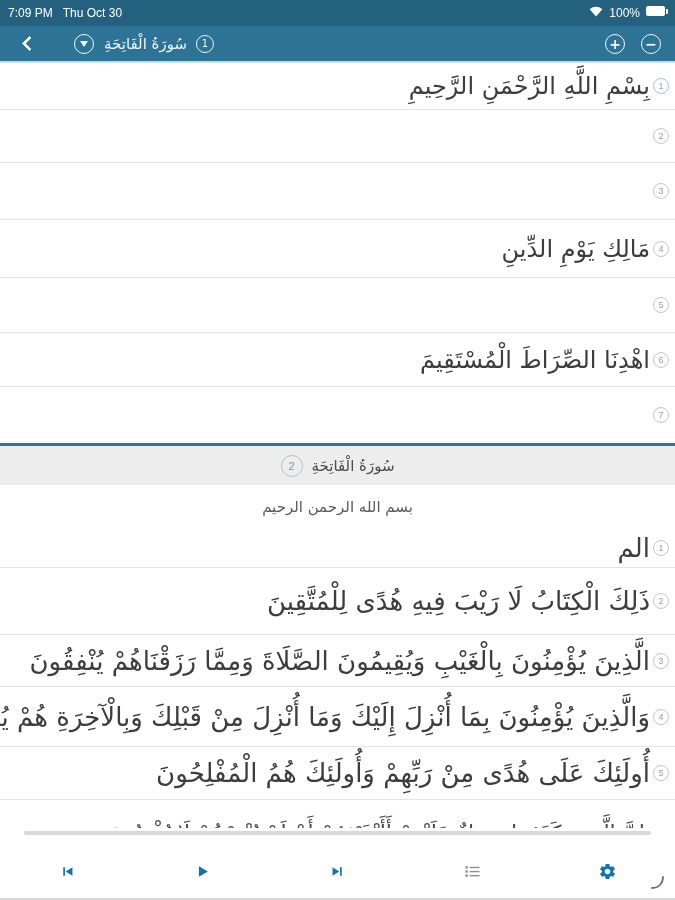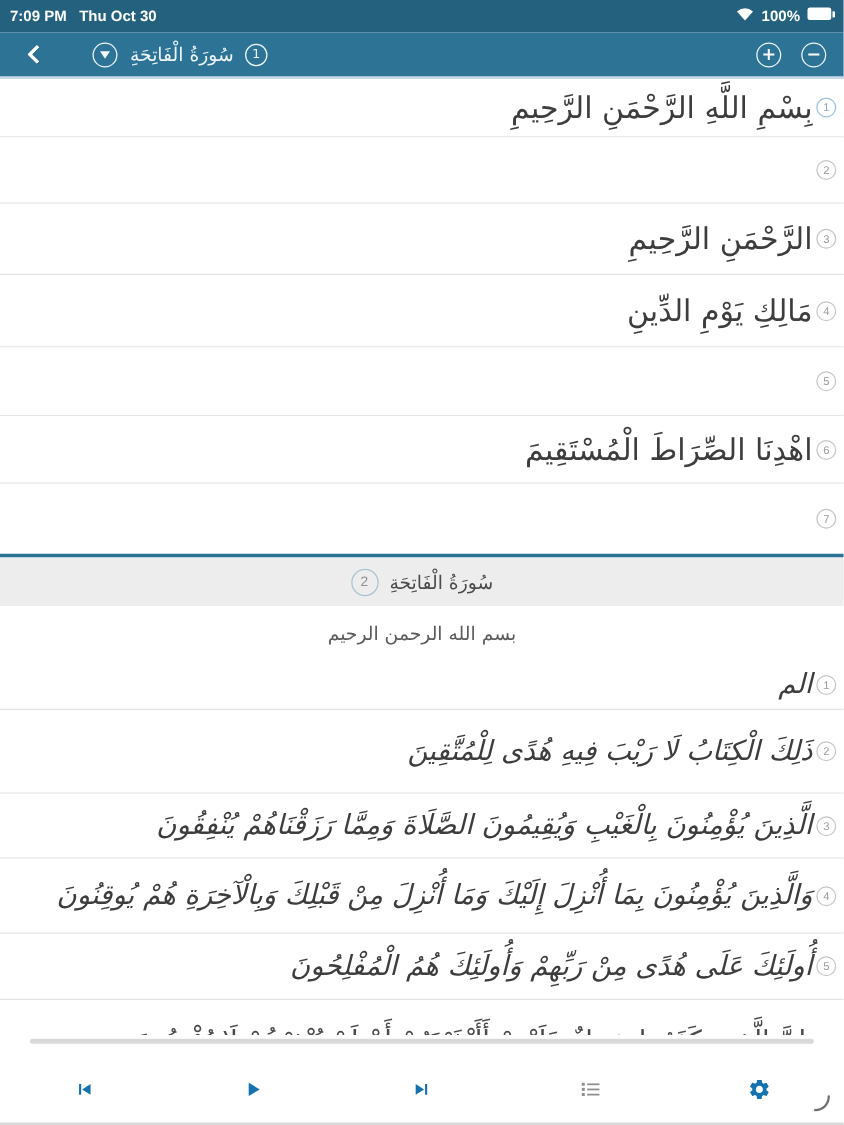--- a/index.html
+++ b/index.html
@@ -1,21 +1,21 @@
 <!DOCTYPE html>
 <html><head>
 <meta charset="utf-8">
 <style>
   * { margin:0; padding:0; box-sizing:border-box; }
   html,body { width:675px; height:900px; }
   body { font-family:"DejaVu Sans", sans-serif; background:#fff; }
   .screen { width:675px; height:900px; position:relative; overflow:hidden; background:#fff; border-bottom:2px solid #d9d9d9; }
 
   
-  .status-bar { height:26px; background:#24617f; color:#fff; display:flex; align-items:center; justify-content:space-between; padding:0 10px 0 8px; font-family:"Liberation Sans", sans-serif; font-size:12px; font-weight:bold; }
+  .status-bar { height:26px; background:#24617f; color:#fff; display:flex; align-items:center; justify-content:space-between; padding:0 10px 0 8px; font-family:"Liberation Sans", sans-serif; font-size:12px; font-weight:normal; }
   .status-left { display:flex; gap:10px; align-items:center; }
   .status-right { display:flex; gap:6px; align-items:flex-start; }
   .wifi-svg { width:14px; height:11px; display:block; }
   .battery { width:19px; height:10px; background:#fff; border-radius:2px; position:relative; }
   .battery:after { content:""; position:absolute; right:-3px; top:2.5px; width:2.5px; height:5px; background:#fff; border-radius:0 1px 1px 0; }
 
   
   .app-header { height:37px; background:#2d7396; display:flex; align-items:center; padding:0 14px; border-bottom:2px solid #c9dde9; }
   .back-button { width:26px; height:26px; display:flex; align-items:center; justify-content:center; cursor:pointer; }
   .chev { width:11px; height:11px; border-left:3px solid #fff; border-bottom:3px solid #fff; transform:rotate(45deg); margin-left:4px; border-radius:1px; }
@@ -27,21 +27,21 @@
   .spacer { flex:1; }
   .zoom-btn { font-size:14px; font-weight:bold; line-height:1; cursor:pointer; }
   .zoom-btn + .zoom-btn { margin-left:16px; }
 
   
   .verse-row { display:flex; align-items:center; gap:3px; padding:0 6px 0 14px; border-bottom:1px solid #e4e4e4; background:#fff; white-space:nowrap; }
   .vnum { flex:0 0 auto; width:16px; height:16px; border:1px solid #c6c6c6; border-radius:50%; color:#9b9b9b; font-size:9px; display:flex; align-items:center; justify-content:center; font-family:"Liberation Sans", sans-serif; }
   .vnum.active { border-color:#9cc2da; color:#87a9bf; }
   .vtext { color:#3d3d3d; }
   .fatiha-text { font-size:24px; }
-  .baqarah-text { font-size:22px;font-style:italic; }
+  .baqarah-text { font-size:26px; }
 
   .surah-sep-line { height:3px; background:#2d7396; }
   .surah-divider { height:39px; background:#ededed; display:flex; align-items:center; justify-content:center; gap:9px; }
   .divider-title { color:#4c4c4c; font-size:15px; direction:rtl; }
   .divider-num { width:22px; height:22px; border:1px solid #a9c4d4; border-radius:50%; color:#8e8e8e; font-size:11px; display:flex; align-items:center; justify-content:center; font-family:"Liberation Sans", sans-serif; }
   .basmala-row { height:43px; display:flex; align-items:center; justify-content:center; color:#5a5a5a; font-size:15px; direction:rtl; background:#fff; }
 
   .partial-row { height:28px; overflow:hidden; position:relative; background:#fff; }
   .partial-row .vtext { position:absolute; top:21px; right:30px; direction:rtl; font-size:22px; color:#4a4a4a; white-space:nowrap; }
 
@@ -93,21 +93,20 @@
   <div>
     <div class="verse-row" dir="rtl" style="height:47px">
       <span class="vnum active">1</span>
       <span class="vtext fatiha-text">بِسْمِ اللَّهِ الرَّحْمَنِ الرَّحِيمِ</span>
     </div>
     <div class="verse-row" dir="rtl" style="height:53px">
       <span class="vnum">2</span>
     </div>
     <div class="verse-row" dir="rtl" style="height:57px">
       <span class="vnum">3</span>
-      <span class="vtext fatiha-text">الرَّحْمَنِ الرَّحِيمِ</span>
     </div>
     <div class="verse-row" dir="rtl" style="height:58px">
       <span class="vnum">4</span>
       <span class="vtext fatiha-text">مَالِكِ يَوْمِ الدِّينِ</span>
     </div>
     <div class="verse-row" dir="rtl" style="height:55px">
       <span class="vnum">5</span>
     </div>
     <div class="verse-row" dir="rtl" style="height:54px">
       <span class="vnum">6</span>

